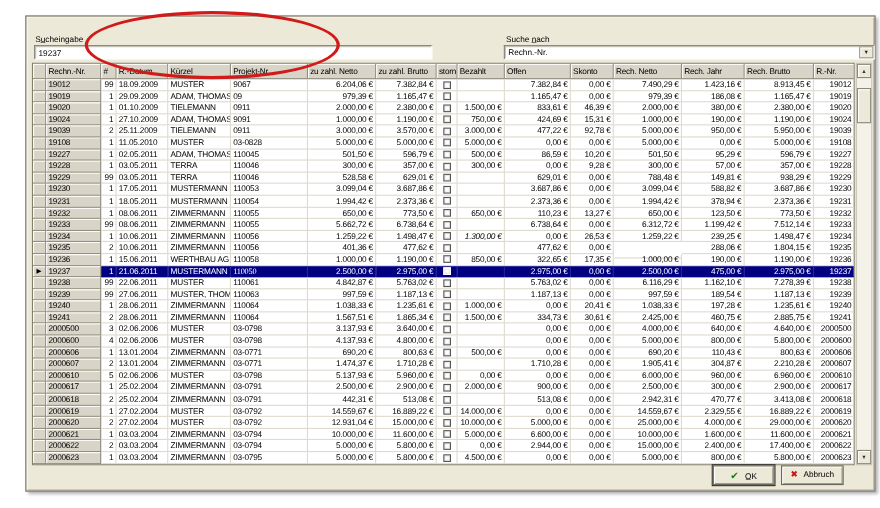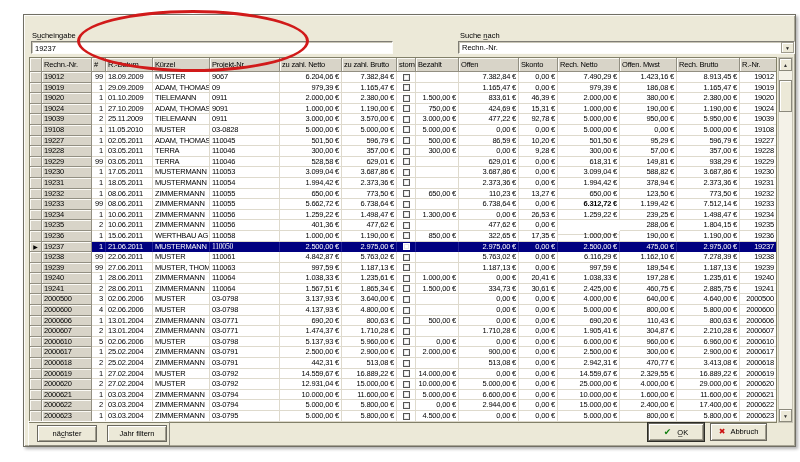--- a/index.html
+++ b/index.html
@@ -96,21 +96,21 @@
           <div class="cell al" style="width: 47px;">R.-Datum</div>
           <div class="cell al" style="width: 57px;">Kürzel</div>
           <div class="cell al" style="width: 70px;">Projekt-Nr.</div>
           <div class="cell al" style="width: 62px;">zu zahl. Netto</div>
           <div class="cell al" style="width: 55px;">zu zahl. Brutto</div>
           <div class="cell al" style="width: 19px;">storn.</div>
           <div class="cell al" style="width: 43px;">Bezahlt</div>
           <div class="cell al" style="width: 60px;">Offen</div>
           <div class="cell al" style="width: 39px;">Skonto</div>
           <div class="cell al" style="width: 62px;">Rech. Netto</div>
-          <div class="cell al" style="width: 57px;">Offen. Mwst</div>
+          <div class="cell al" style="width: 57px;">Rech. Jahr</div>
           <div class="cell al" style="width: 63px;">Rech. Brutto</div>
           <div class="cell al" style="width: 37px;">R.-Nr.</div>
         </div>
       <div id="grid-body">
           <div class="grow gr">
             <div class="cell fixedc marker" style="width: 12px;"></div>
             <div class="cell al fixedc" style="width: 50px;">19012</div>
             <div class="cell ar" style="width: 14px;">99</div>
             <div class="cell al" style="width: 47px;">18.09.2009</div>
             <div class="cell al" style="width: 57px;">MUSTER</div>
@@ -258,21 +258,21 @@
             <div class="cell ar" style="width: 14px;">99</div>
             <div class="cell al" style="width: 47px;">03.05.2011</div>
             <div class="cell al" style="width: 57px;">TERRA</div>
             <div class="cell al" style="width: 70px;">110046</div>
             <div class="cell ar" style="width: 62px;">528,58 €</div>
             <div class="cell ar" style="width: 55px;">629,01 €</div>
             <div class="cell ac" style="width: 19px;"><span class="chk"></span></div>
             <div class="cell ar" style="width: 43px;"></div>
             <div class="cell ar" style="width: 60px;">629,01 €</div>
             <div class="cell ar" style="width: 39px;">0,00 €</div>
-            <div class="cell ar" style="width: 62px;">618,31 €</div>
+            <div class="cell ar" style="width: 62px;">788,48 €</div>
             <div class="cell ar" style="width: 57px;">149,81 €</div>
             <div class="cell ar" style="width: 63px;">938,29 €</div>
             <div class="cell ar" style="width: 37px;">19229</div>
           </div>
           <div class="grow gr">
             <div class="cell fixedc marker" style="width: 12px;"></div>
             <div class="cell al fixedc" style="width: 50px;">19230</div>
             <div class="cell ar" style="width: 14px;">1</div>
             <div class="cell al" style="width: 47px;">17.05.2011</div>
             <div class="cell al" style="width: 57px;">MUSTERMANN</div>
@@ -330,36 +330,36 @@
             <div class="cell ar" style="width: 14px;">99</div>
             <div class="cell al" style="width: 47px;">08.06.2011</div>
             <div class="cell al" style="width: 57px;">ZIMMERMANN</div>
             <div class="cell al" style="width: 70px;">110055</div>
             <div class="cell ar" style="width: 62px;">5.662,72 €</div>
             <div class="cell ar" style="width: 55px;">6.738,64 €</div>
             <div class="cell ac" style="width: 19px;"><span class="chk"></span></div>
             <div class="cell ar" style="width: 43px;"></div>
             <div class="cell ar" style="width: 60px;">6.738,64 €</div>
             <div class="cell ar" style="width: 39px;">0,00 €</div>
-            <div class="cell ar" style="width: 62px; font-weight: bold;">6.312,72 €</div>
+            <div class="cell ar" style="width: 62px;">6.312,72 €</div>
             <div class="cell ar" style="width: 57px;">1.199,42 €</div>
             <div class="cell ar" style="width: 63px;">7.512,14 €</div>
             <div class="cell ar" style="width: 37px;">19233</div>
           </div>
           <div class="grow gr">
             <div class="cell fixedc marker" style="width: 12px;"></div>
             <div class="cell al fixedc" style="width: 50px;">19234</div>
             <div class="cell ar" style="width: 14px;">1</div>
             <div class="cell al" style="width: 47px;">10.06.2011</div>
             <div class="cell al" style="width: 57px;">ZIMMERMANN</div>
             <div class="cell al" style="width: 70px;">110056</div>
             <div class="cell ar" style="width: 62px;">1.259,22 €</div>
             <div class="cell ar" style="width: 55px;">1.498,47 €</div>
             <div class="cell ac" style="width: 19px;"><span class="chk"></span></div>
-            <div class="cell ar" style="width: 43px;">1.300,00 €</div>
+            <div class="cell ar" style="width: 43px; font-style: italic;">1.300,00 €</div>
             <div class="cell ar" style="width: 60px;">0,00 €</div>
             <div class="cell ar" style="width: 39px;">26,53 €</div>
             <div class="cell ar" style="width: 62px;">1.259,22 €</div>
             <div class="cell ar" style="width: 57px;">239,25 €</div>
             <div class="cell ar" style="width: 63px;">1.498,47 €</div>
             <div class="cell ar" style="width: 37px;">19234</div>
           </div>
           <div class="grow gr">
             <div class="cell fixedc marker" style="width: 12px;"></div>
             <div class="cell al fixedc" style="width: 50px;">19235</div>
@@ -708,24 +708,20 @@
       <div class="sbtn sb-up">
         <span>▲</span>
       </div>
       <div class="sb-thumb"></div>
       <div class="sbtn sb-dn">
         <span>▼</span>
       </div>
     </div>
   </div>
 
-  <div class="btn-panel">
-    <button class="btn btn-next">näc̲hster</button>
-    <button class="btn btn-filter">Jahr filtern</button>
-  </div>
 
   <button class="btn btn-ok">
     <span class="ico-check">✔</span><span>O̲K</span>
   </button>
   <button class="btn btn-cancel">
     <span class="ico-cross">✖</span><span>Abbruch</span>
   </button>
 </div>
 
 <div class="annotation"></div>

